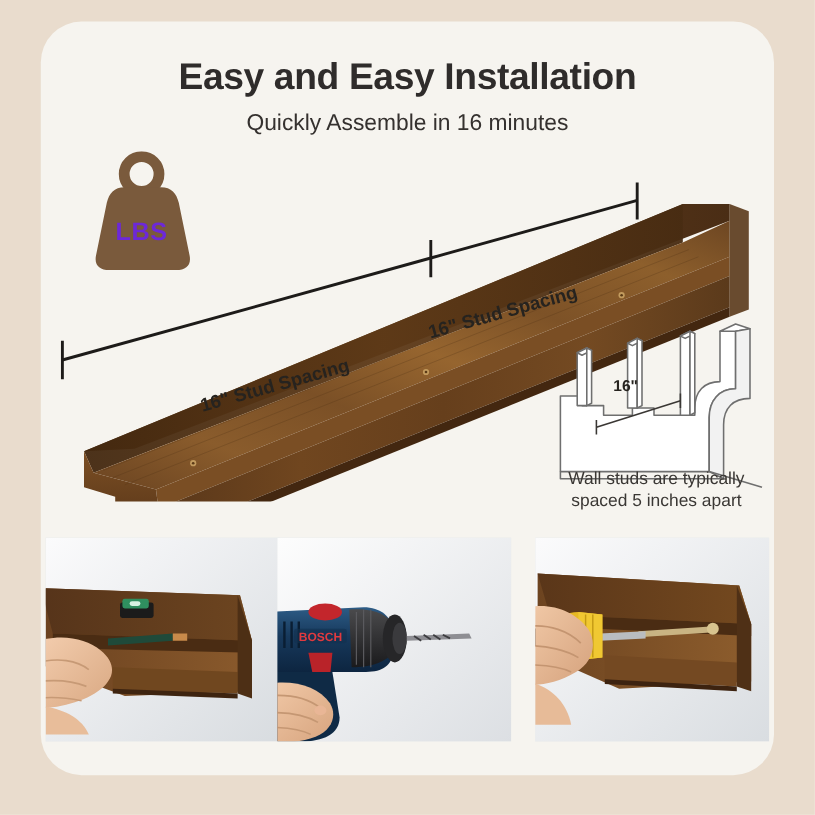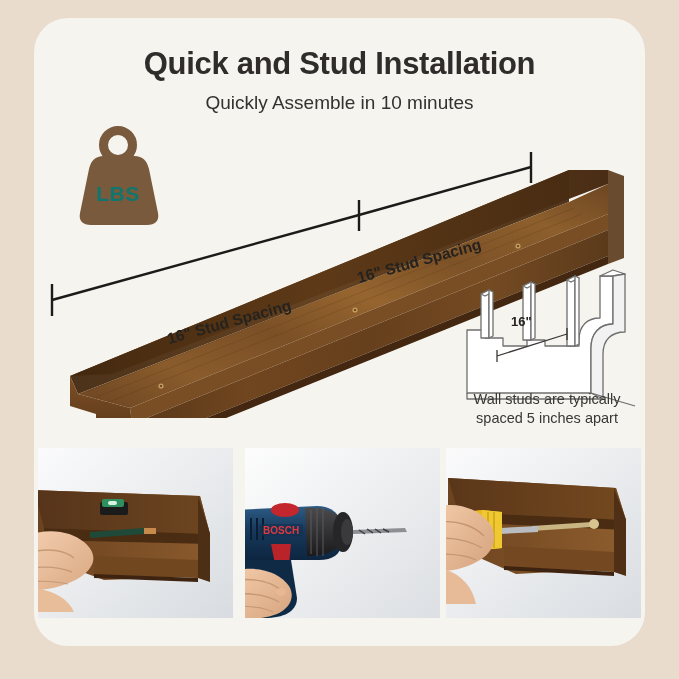--- a/index.html
+++ b/index.html
@@ -29,21 +29,21 @@
     color:#35312f;
   }
   
   #badge{position:absolute;left:38px;top:108px;width:92px;height:102px;}
   #badge .t1{
     position:absolute;left:0;top:30px;width:92px;text-align:center;
     font-size:23px;font-weight:bold;color:#f6f2e8;letter-spacing:0.5px;
   }
   #badge .t2{
     position:absolute;left:0;top:56px;width:92px;text-align:center;
-    font-size:21px;font-weight:bold;color:#0f766e;letter-spacing:0.5px;
+    font-size:21px;font-weight:bold;color:#6d28d9;letter-spacing:0.5px;
   }
   
   #shelfwrap{position:absolute;left:0;top:100px;width:611px;height:300px;}
   .dimlabel{
     position:absolute;
     font-size:15.5px;font-weight:bold;color:#26231f;
     white-space:nowrap;
     transform-origin:left bottom;
   }
   #dim1{left:136px;top:212px;transform:rotate(-15.5deg);}
@@ -54,31 +54,31 @@
     position:absolute;left:415px;top:372px;width:196px;
     text-align:center;font-size:14.5px;line-height:19px;color:#3a3734;
   }
   #studcap span{display:block;}
   
   .photo{
     position:absolute;top:430px;width:195px;height:170px;
     overflow:hidden;background:#e9ebec;
   }
   #photo1{left:4px;}
-  #photo2{left:211px;text-decoration:underline;}
+  #photo2{left:197px;text-decoration:underline;}
   #photo3{left:412px;}
   .photo svg{display:block;}
 </style>
 </head>
 <body>
 
 <div id="card">
 
-  <div id="title">Quick and Stud Installation</div>
-  <div id="subtitle">Quickly Assemble in 10 minutes</div>
+  <div id="title">Easy and Easy Installation</div>
+  <div id="subtitle">Quickly Assemble in 16 minutes</div>
 
   <div id="badge">
     <svg width="92" height="102" viewBox="0 0 92 102">
       <circle cx="46" cy="19" r="14.5" fill="none" stroke="#7a5a3c" stroke-width="9"></circle>
       <path d="M30 30 h32 c9 0 13 5 15 13 l9 44 c1.6 8 -3 12 -11 12 h-56 c-8 0 -12.6 -4 -11 -12 l9 -44 c2 -8 6 -13 15 -13 z" fill="#7a5a3c"></path>
     </svg>
     <div class="t2">LBS</div>
   </div>
 
   <div id="shelfwrap">

